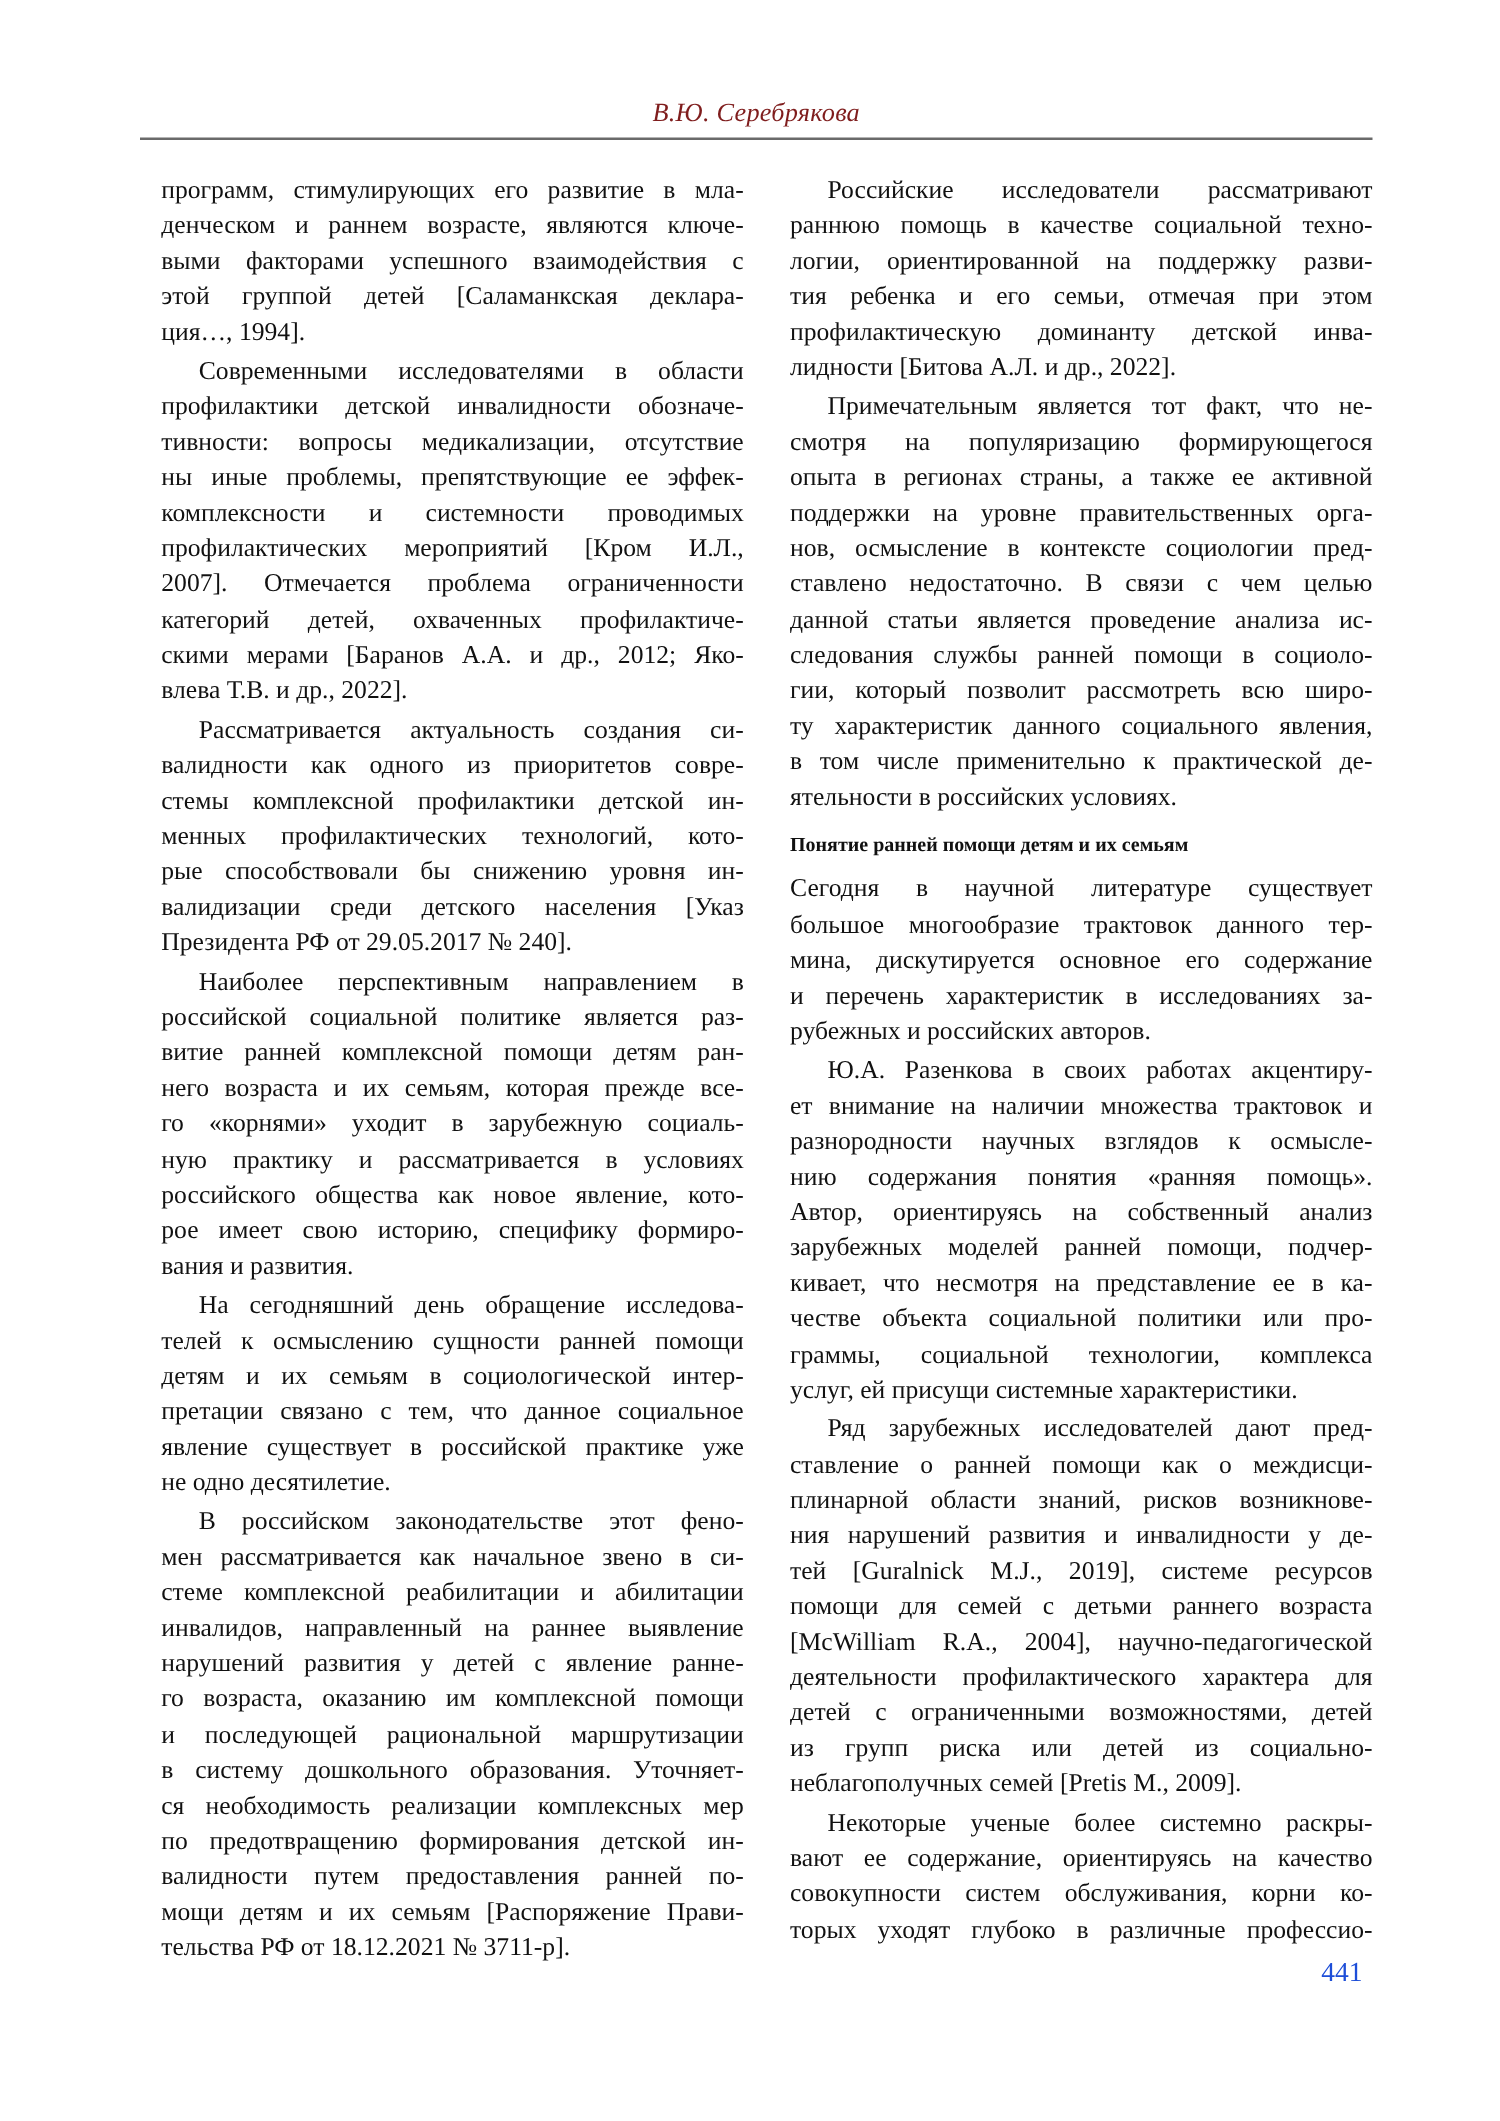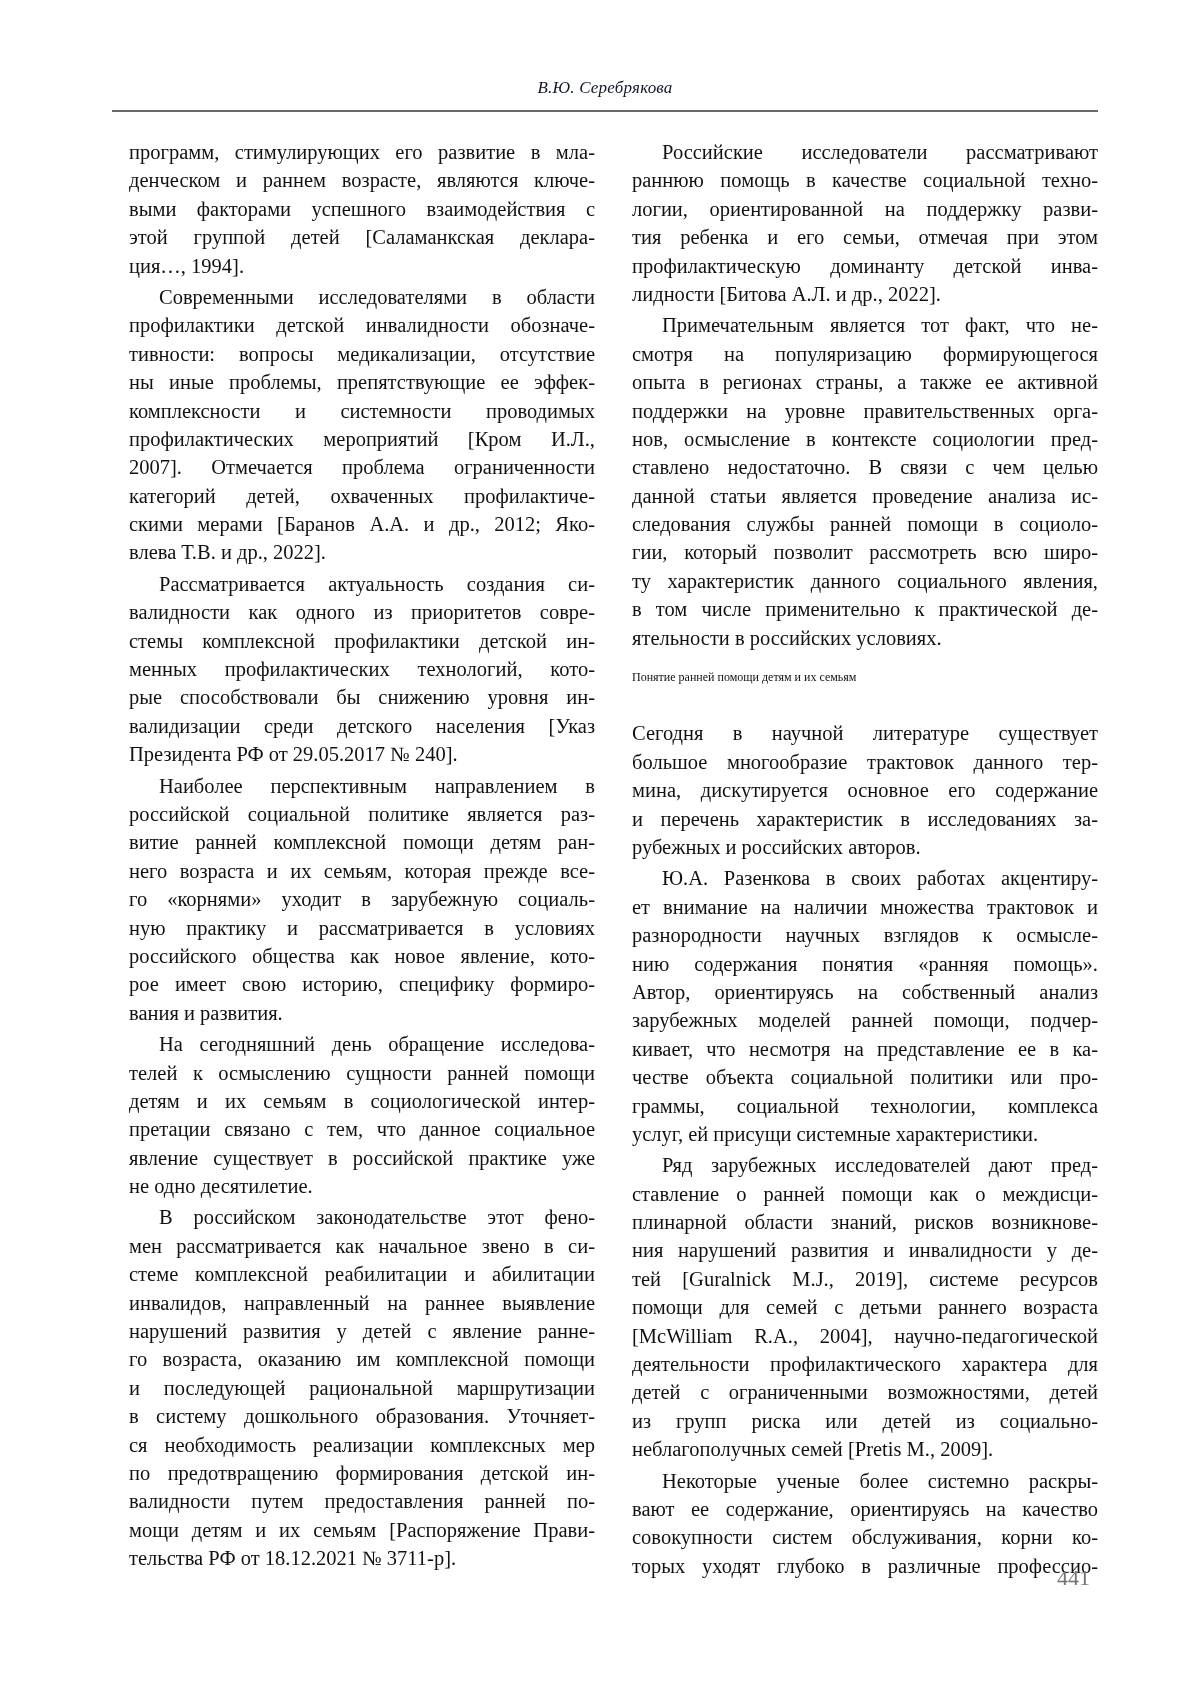--- a/index.html
+++ b/index.html
@@ -1,32 +1,32 @@
 <!DOCTYPE html>
 <html><head>
   <meta charset="utf-8">
   <style>
     html, body { margin: 0; padding: 0; background: #ffffff; }
     body { width: 1200px; height: 1697px; position: relative; overflow: hidden;
            font-family: "Liberation Serif", "DejaVu Serif", serif; color: #111111; }
     .running-head { position: absolute; left: 112px; top: 78px; width: 986px; text-align: center;
-      font-style: italic; font-size: 17px; letter-spacing: 0.2px; color: #0f172a; }
+      font-style: italic; font-size: 21px; letter-spacing: 0.2px; color: #7f1d1d; }
     .head-rule { position: absolute; left: 112px; top: 110px; width: 986px; height: 0;
       border-top: 2px solid #6a6a6a; }
     .col { position: absolute; top: 138px; width: 466px; font-size: 20.5px; }
     .col-left { left: 112px; margin-left: 17px; }
     .col-right { left: 632px; }
     .line { height: 28.4px; line-height: 28.4px; white-space: nowrap; text-align: justify;
             text-align-last: justify; }
     .line.last { text-align-last: left; }
     .line.indent { padding-left: 30px; }
     .para-gap { height: 3px; }
-    .section-heading { font-weight: normal; height: 28.4px; line-height: 28.4px; margin-top: 8px;
-      margin-bottom: 28px; white-space: nowrap; font-size: 12px; }
-    .page-number { position: absolute; right: 110px; top: 1565px; font-size: 22px; color: #737373; }
+    .section-heading { font-weight: bold; height: 28.4px; line-height: 28.4px; margin-top: 8px;
+      margin-bottom: 6px; white-space: nowrap; font-size: 16px; }
+    .page-number { position: absolute; right: 110px; top: 1565px; font-size: 22px; color: #1d4ed8; }
   </style>
 </head>
 <body>
 
 <div class="running-head">В.Ю. Серебрякова</div>
 <div class="head-rule"></div>
 
 <div class="col col-left" id="col-left">
     <div>
       <div class="line">программ, стимулирующих его развитие в мла-</div>

